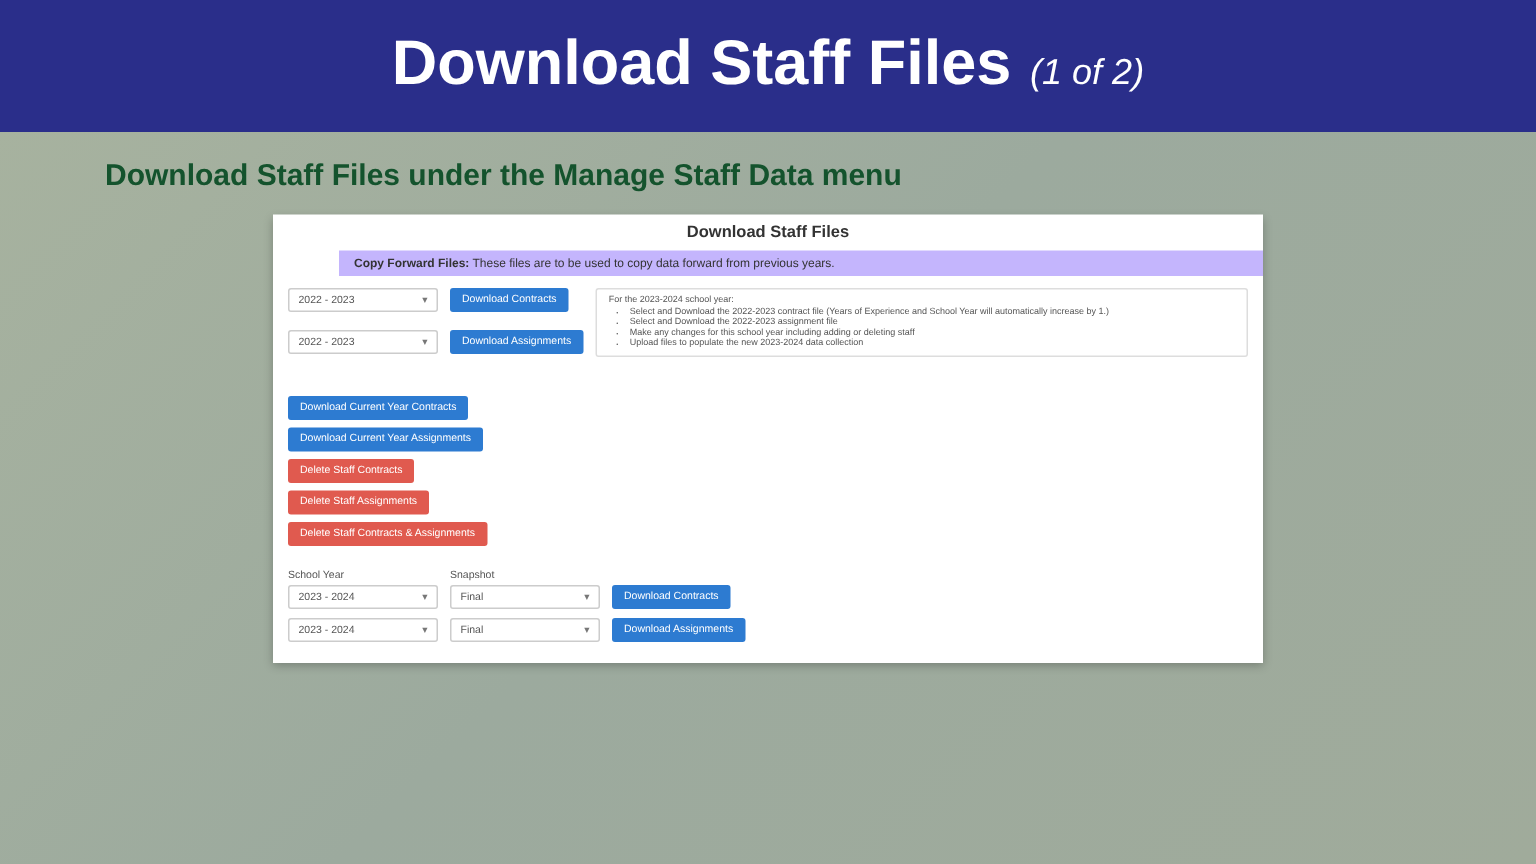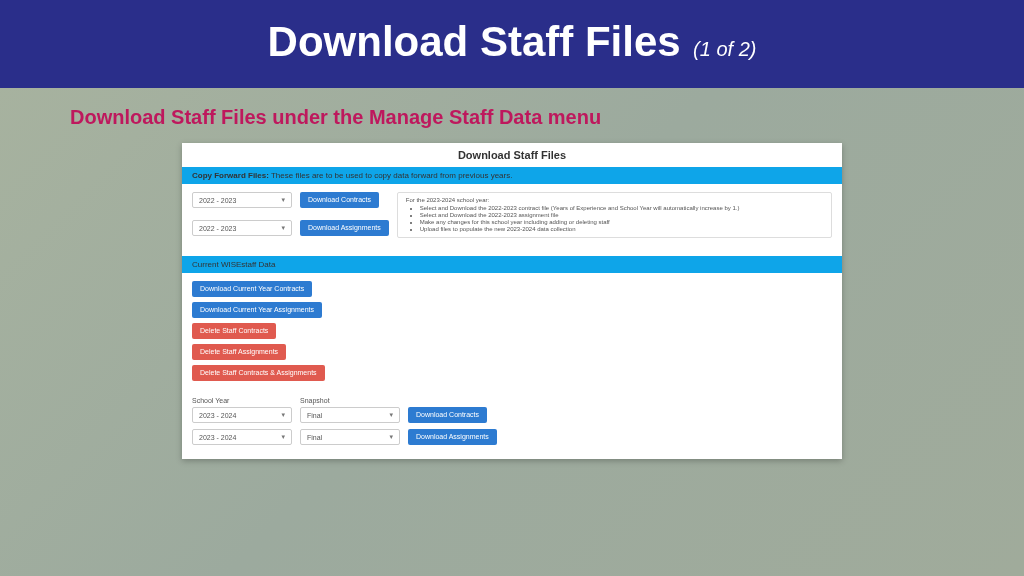--- a/index.html
+++ b/index.html
@@ -15,50 +15,51 @@
   color: #fff;
   text-align: center;
   padding: 18px 0 22px 0;
 }
 .slide-header h1 {
   font-size: 42px;
   font-weight: 700;
   display: inline;
 }
 .slide-header .progress {
-  font-size: 20px;
+  font-size: 24px;
   font-style: italic;
   font-weight: 400;
   margin-left: 8px;
 }
 .slide-subhead {
   font-size: 20px;
   font-weight: 700;
-  color: #be185d;
+  color: #14532d;
   padding: 18px 70px 14px 70px;
 }
 .app-panel {
   background: #fff;
   margin: 0 auto;
   width: 660px;
   box-shadow: 0 2px 6px rgba(0,0,0,.25);
   font-size: 8px;
   color: #333;
 }
 .panel-title {
   text-align: center;
   font-weight: 700;
   font-size: 11px;
   padding: 6px 0;
 }
 .section-bar {
-  background: #0ea5e9;
+  background: #c4b5fd;
   padding: 4px 10px;
   font-size: 8px;
   color: #333;
+  margin-left: 44px;
 }
 .section-bar b { font-weight: 600; }
 .section-body {
   padding: 8px 10px;
 }
 .row {
   display: flex;
   align-items: flex-start;
   gap: 8px;
   margin-bottom: 6px;
@@ -172,23 +173,20 @@
         <ul>
           <li>Select and Download the 2022-2023 contract file (Years of Experience and School Year will automatically increase by 1.)</li>
           <li>Select and Download the 2022-2023 assignment file</li>
           <li>Make any changes for this school year including adding or deleting staff</li>
           <li>Upload files to populate the new 2023-2024 data collection</li>
         </ul>
       </div>
     </div>
   </div>
 
-  <div class="section-bar">
-    <span>Current WISEstaff Data</span>
-  </div>
   <div class="section-body">
     <div class="btn-col">
       <button class="btn">Download Current Year Contracts</button>
       <button class="btn">Download Current Year Assignments</button>
       <button class="btn btn-red">Delete Staff Contracts</button>
       <button class="btn btn-red">Delete Staff Assignments</button>
       <button class="btn btn-red">Delete Staff Contracts &amp; Assignments</button>
     </div>
   </div>
 

